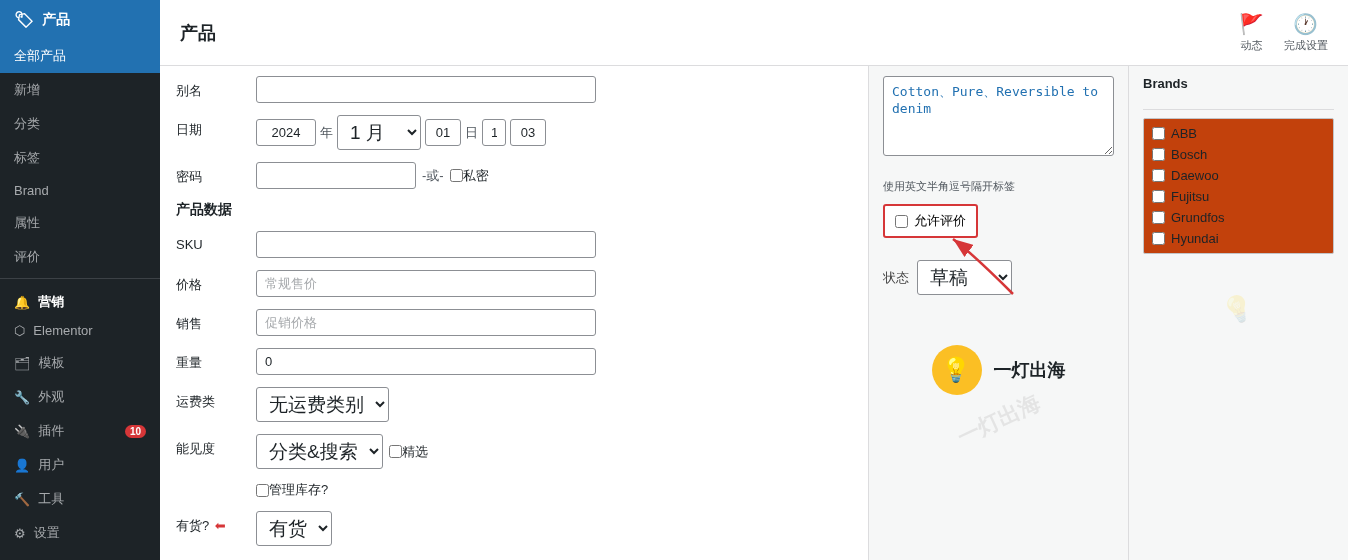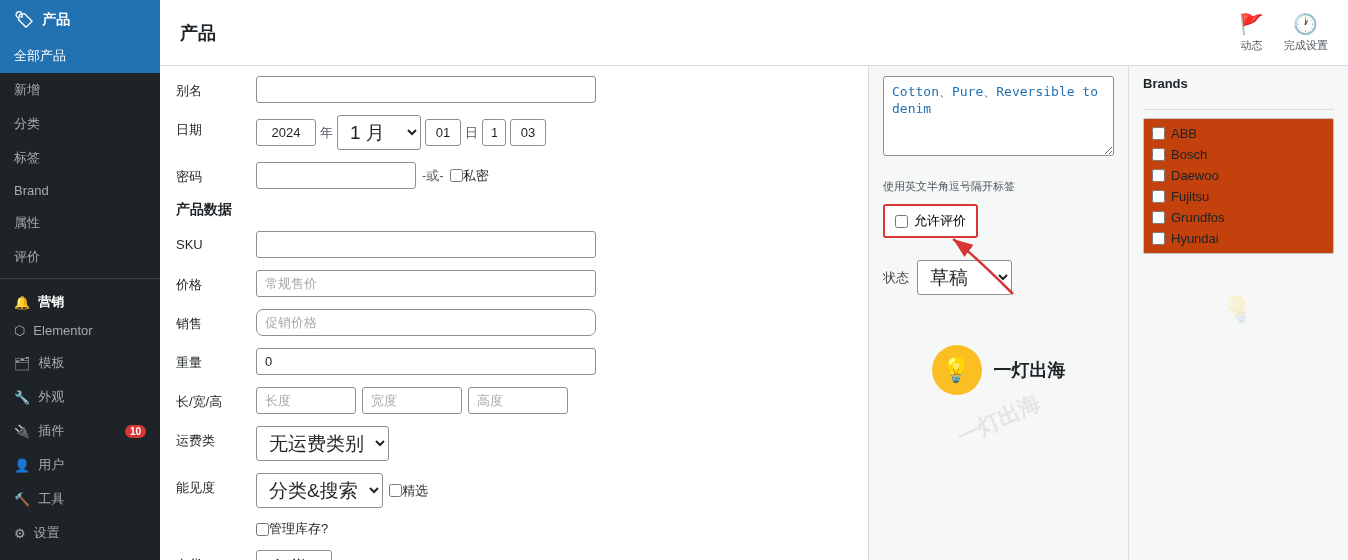--- a/index.html
+++ b/index.html
@@ -373,39 +373,31 @@
       <div class="form-row">
         <span class="form-label">价格</span>
         <div class="form-field">
           <input type="text" class="placeholder-gray" style="width: 340px;" placeholder="常规售价">
         </div>
       </div>
 
       <div class="form-row">
         <span class="form-label">销售</span>
         <div class="form-field">
-          <input type="text" class="placeholder-gray" style="width: 340px; border-radius: 7px;" placeholder="促销价格">
+          <input type="text" class="placeholder-gray" style="width: 340px;" placeholder="促销价格">
         </div>
       </div>
 
       <div class="form-row">
         <span class="form-label">重量</span>
         <div class="form-field">
           <input type="text" style="width: 340px;" value="0">
         </div>
       </div>
 
-      <div class="form-row">
-        <span class="form-label">长/宽/高</span>
-        <div class="form-field">
-          <input type="text" class="placeholder-gray" style="width: 100px;" placeholder="长度">
-          <input type="text" class="placeholder-gray" style="width: 100px;" placeholder="宽度">
-          <input type="text" class="placeholder-gray" style="width: 100px;" placeholder="高度">
-        </div>
-      </div>
 
       <div class="form-row">
         <span class="form-label">运费类</span>
         <div class="form-field">
           <select>
             <option>无运费类别</option>
           </select>
         </div>
       </div>
 

